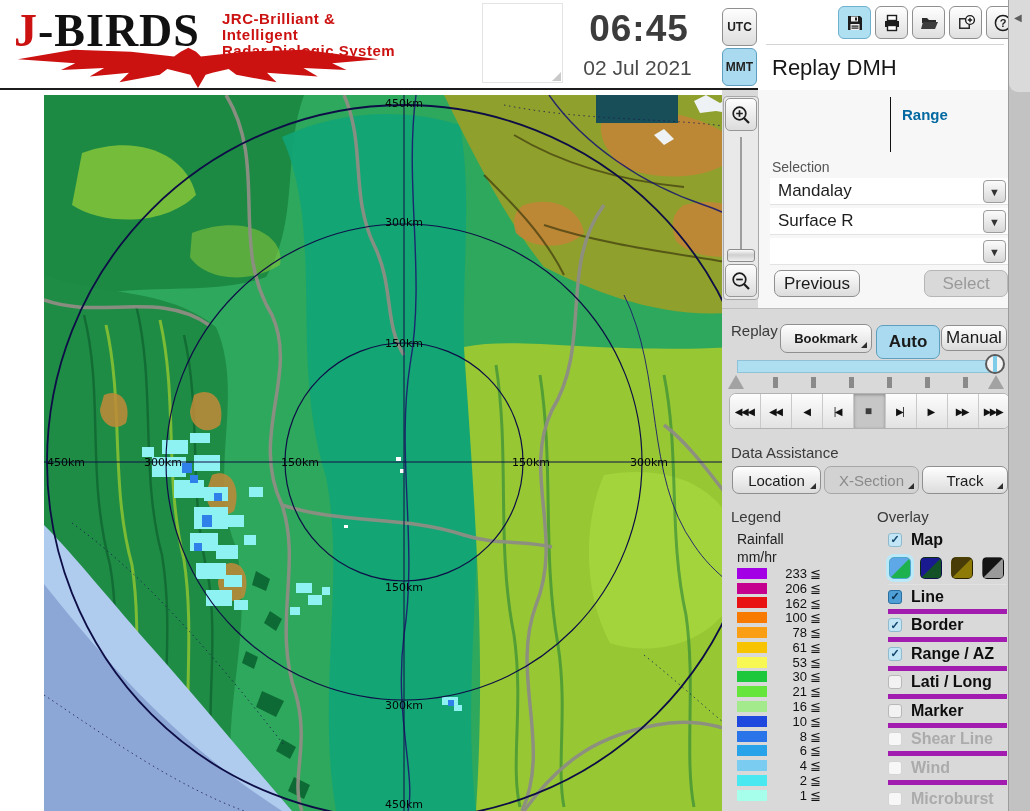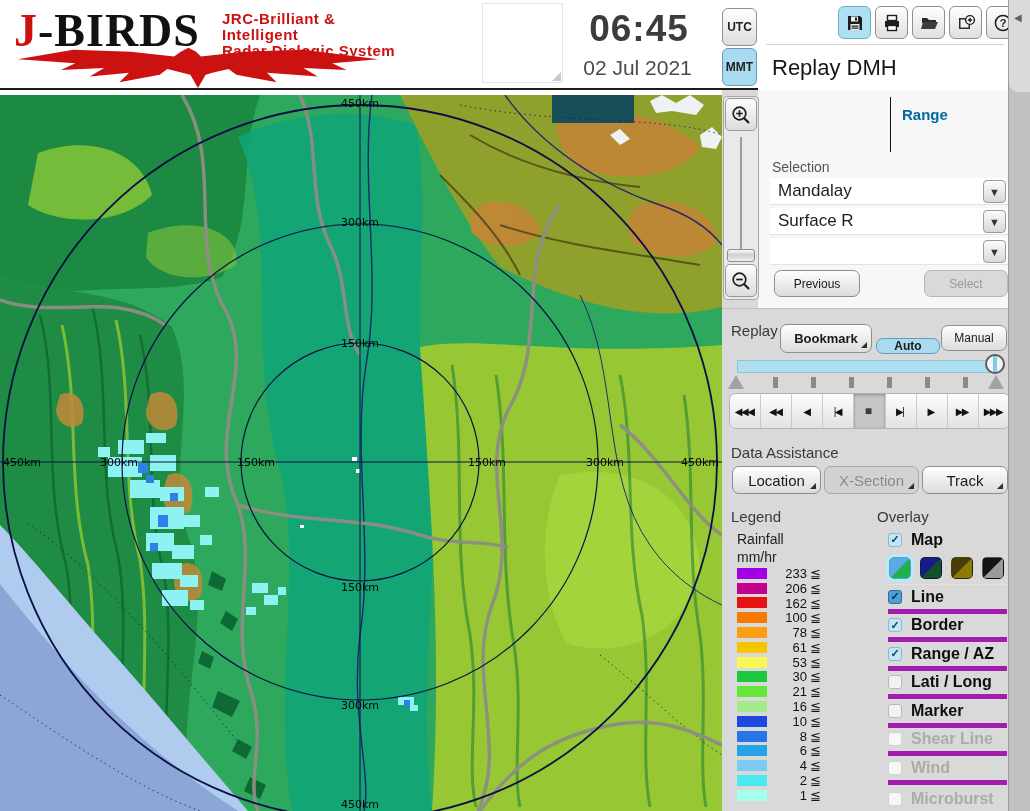--- a/index.html
+++ b/index.html
@@ -23,21 +23,21 @@
   .tz-btn { position:absolute; left:722px; width:35px; height:38px; border:1px solid #8f8f8f; border-radius:6px; background:linear-gradient(#fefefe,#dedede); font-size:12px; font-weight:bold; color:#222; display:flex; align-items:center; justify-content:center; cursor:pointer; }
   .tz-utc { top:8px; }
   .tz-mmt { top:48px; background:#a9daef; border-color:#5e9fc0; }
   
   .toolbar { position:absolute; left:838px; top:6px; display:flex; gap:4px; }
   .tool-btn { width:33px; height:33px; border:1px solid #8f8f8f; border-radius:6px; background:linear-gradient(#ffffff,#dfdfdf); display:flex; align-items:center; justify-content:center; cursor:pointer; }
   .tool-btn.selected { background:#aee0f2; border-color:#6fb0cf; }
   .toolbar-rule { position:absolute; left:766px; top:44px; width:238px; height:1px; background:#d4d4d4; }
 
   
-  .map { position:absolute; left:0; top:95px; width:722px; height:716px; }
+  .map { position:absolute; left:0; top:95px; width:722px; height:716px;padding-left:44px; }
   .map svg { display:block; }
   .map text { font-family:"DejaVu Sans", sans-serif; font-size:11px; fill:#050505; }
 
   
   .side-gray  { position:absolute; left:722px; top:90px; width:286px; height:721px; background:#d9d9d9; }
   .side-white { position:absolute; left:758px; top:90px; width:250px; height:218px; background:#f7f7f7; }
   .zoomctl { position:absolute; left:723px; top:96px; width:36px; height:204px; background:#e9e9e9; border:1px solid #a8a8a8; border-radius:4px; }
   .zoom-btn { position:absolute; left:1px; width:32px; height:33px; border:1px solid #979797; border-radius:5px; background:linear-gradient(#fdfdfd,#dcdcdc); display:flex; align-items:center; justify-content:center; cursor:pointer; }
   .zoom-in { top:1px; } .zoom-out { top:167px; }
   .zoom-track { position:absolute; left:16px; top:40px; width:2px; height:122px; background:#9d9d9d; }
@@ -46,30 +46,30 @@
   
   .station-name { position:absolute; left:772px; top:55px; font-size:22px; color:#161616; }
   .range-divider { position:absolute; left:890px; top:97px; width:1px; height:55px; background:#111; }
   .range-label { position:absolute; left:902px; top:106px; font-size:15px; color:#0369a1;font-weight:bold; }
   .range-value { position:absolute; left:880px; top:112px; width:124px; text-align:right; font-size:26px; color:#111; }
   .selection-label { position:absolute; left:772px; top:159px; font-size:14px; color:#555; }
   .dropdown { position:absolute; left:770px; width:238px; height:27px; background:#fff; border-bottom:1px solid #e3e3e3; }
   .dd1 { top:178px; } .dd2 { top:208px; } .dd3 { top:238px; }
   .dropdown-value { position:absolute; left:8px; top:3px; font-size:17px; color:#1d1d1d; }
   .dropdown-arrow { position:absolute; right:2px; top:2px; width:23px; height:23px; border:1px solid #9c9c9c; border-radius:4px; background:linear-gradient(#fbfbfb,#d8d8d8); font-size:11px; color:#333; display:flex; align-items:center; justify-content:center; cursor:pointer; }
-  .btn { border:1px solid #8f8f8f; border-radius:7px; background:linear-gradient(#fefefe,#dcdcdc); font-size:12px; color:#1a1a1a; display:flex; align-items:center; justify-content:center; cursor:pointer; }
+  .btn { border:1px solid #8f8f8f; border-radius:7px; background:linear-gradient(#fefefe,#dcdcdc); font-size:17px; color:#1a1a1a; display:flex; align-items:center; justify-content:center; cursor:pointer; }
   .previous-btn { position:absolute; left:774px; top:270px; width:86px; height:27px; }
   .select-btn { position:absolute; left:924px; top:270px; width:84px; height:27px; background:#d9d9d9; color:#9a9a9a; border-color:#b6b6b6; cursor:default; }
 
   
   .panel-rule { position:absolute; left:722px; top:308px; width:286px; height:1px; background:#bdbdbd; }
   .section-label { position:absolute; font-size:15px; color:#3a3a3a; }
   .replay-label { left:731px; top:322px; }
   .bookmark-btn { position:absolute; left:780px; top:324px; width:92px; height:29px; font-size:13px; font-weight:bold; }
-  .auto-btn { position:absolute; left:876px; top:338px; width:64px; height:16px; background:#a9daef; border-color:#5e9fc0; font-weight:bold; }
+  .auto-btn { position:absolute; left:876px; top:325px; width:64px; height:34px; background:#a9daef; border-color:#5e9fc0; font-weight:bold; }
   .manual-btn { position:absolute; left:941px; top:325px; width:66px; height:26px; }
   .corner-tri { position:absolute; right:4px; bottom:4px; width:0; height:0; border-left:6px solid transparent; border-bottom:6px solid #2e2e2e; }
   .replay-track { position:absolute; left:737px; top:360px; width:260px; height:13px; background:#aedff0; border:1px solid #8fc2d6; }
   .replay-handle { position:absolute; left:985px; top:354px; width:20px; height:20px; border:2px solid #5a5a5a; border-radius:50%; background:#f4f4f4; cursor:pointer; }
   .replay-handle::after { content:""; position:absolute; left:6px; top:0px; width:4px; height:16px; background:#7ecce8; }
   .end-tri { position:absolute; top:375px; width:0; height:0; border-left:8px solid transparent; border-right:8px solid transparent; border-bottom:14px solid #a2a2a2; }
   .end-tri.left { left:728px; } .end-tri.right { left:988px; }
   .tick { position:absolute; top:377px; width:5px; height:11px; background:#8a8a8a; }
   .playback { position:absolute; left:729px; top:393px; width:281px; height:36px; background:#f7f7f7; border:1px solid #b2b2b2; border-radius:7px; display:flex; overflow:hidden; }
   .pb-btn { flex:1; border-right:1px solid #c9c9c9; background:linear-gradient(#fdfdfd,#e2e2e2); display:flex; align-items:center; justify-content:center; font-size:10px; letter-spacing:-1.5px; color:#111; cursor:pointer; padding-right:2px; }

